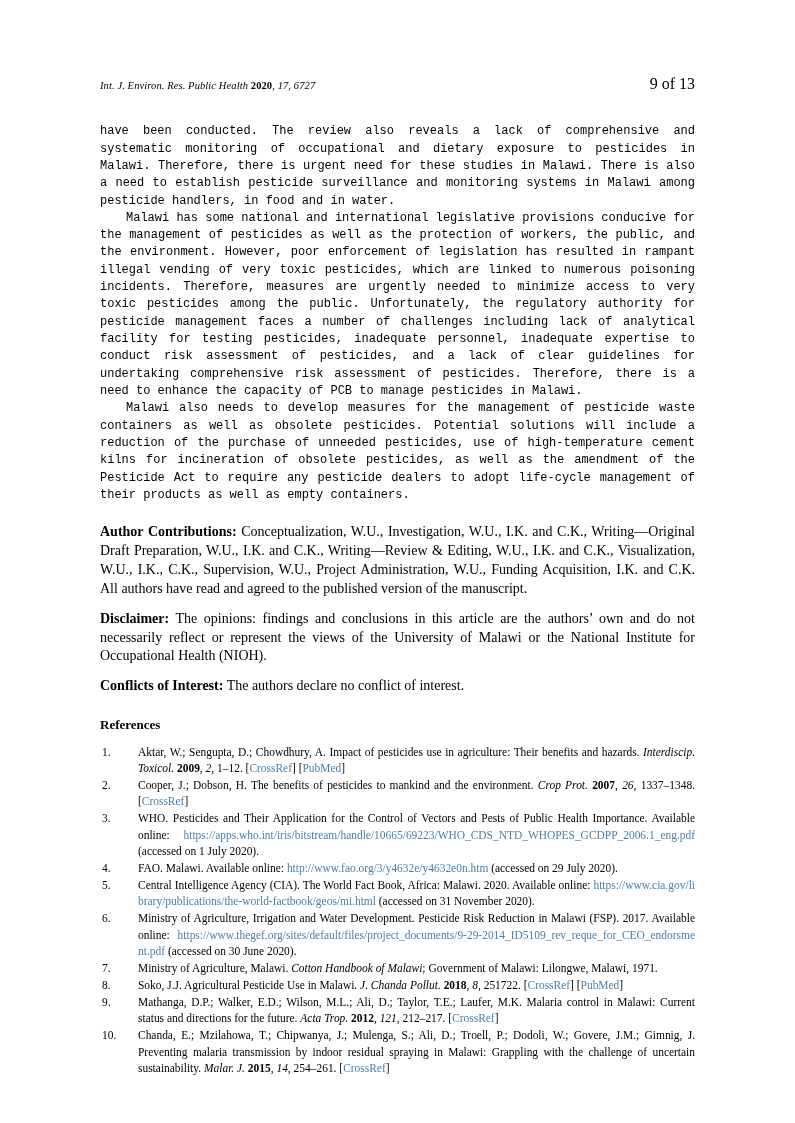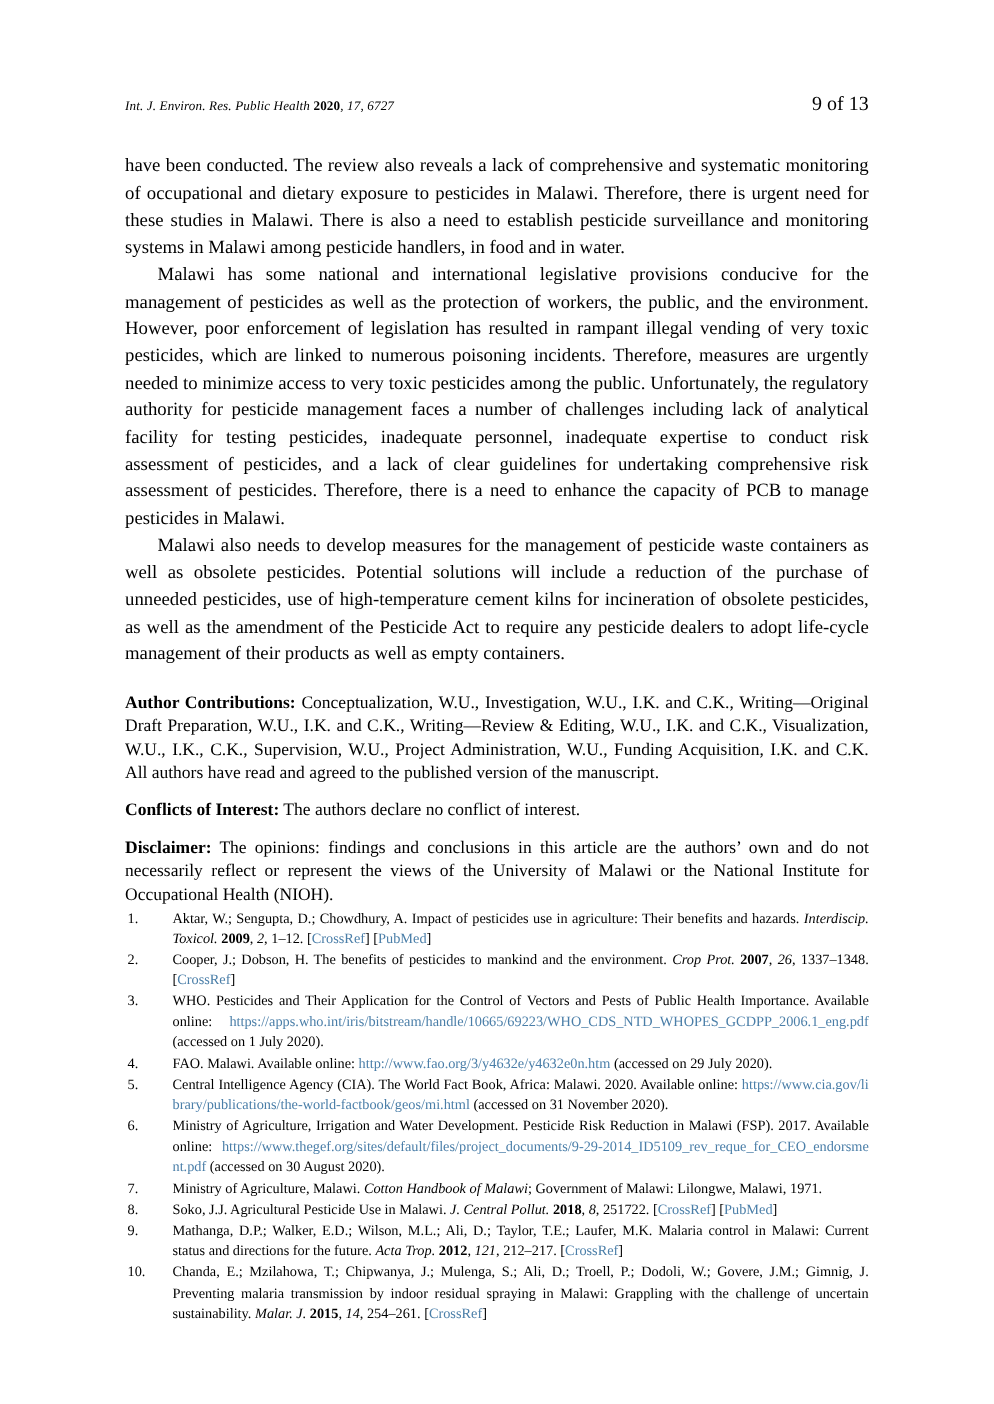--- a/index.html
+++ b/index.html
@@ -49,27 +49,28 @@
   .runhead-left i {
     font-style: italic;
   }
   .runhead-right {
     font-style: normal;
     font-size: 16px;
   }
 
   
   p.body {
-    font-size: 15px;
+    font-size: 12px;
     line-height: 1.445;
     text-align: justify;
     margin: 0;
     text-indent: 0;
     -webkit-hyphens: none;
     hyphens: none;
+    font-family: Liberation Mono, monospace;
   }
   p.body.indent {
     text-indent: 26px;
   }
 
   
   .backmatter {
     margin-top: 19px;
   }
   p.note {
@@ -142,36 +143,37 @@
       <p class="body indent">Malawi has some national and international legislative provisions conducive for the management of pesticides as well as the protection of workers, the public, and the environment. However, poor enforcement of legislation has resulted in rampant illegal vending of very toxic pesticides, which are linked to numerous poisoning incidents. Therefore, measures are urgently needed to minimize access to very toxic pesticides among the public. Unfortunately, the regulatory authority for pesticide management faces a number of challenges including lack of analytical facility for testing pesticides, inadequate personnel, inadequate expertise to conduct risk assessment of pesticides, and a lack of clear guidelines for undertaking comprehensive risk assessment of pesticides. Therefore, there is a need to enhance the capacity of PCB to manage pesticides in Malawi.</p>
       <p class="body indent">Malawi also needs to develop measures for the management of pesticide waste containers as well as obsolete pesticides. Potential solutions will include a reduction of the purchase of unneeded pesticides, use of high-temperature cement kilns for incineration of obsolete pesticides, as well as the amendment of the Pesticide Act to require any pesticide dealers to adopt life-cycle management of their products as well as empty containers.</p>
     </div>
 
     <div class="backmatter">
       <p class="note">
         <span class="lbl">Author Contributions:</span>
         <span>Conceptualization, W.U., Investigation, W.U., I.K. and C.K., Writing—Original Draft Preparation, W.U., I.K. and C.K., Writing—Review &amp; Editing, W.U., I.K. and C.K., Visualization, W.U., I.K., C.K., Supervision, W.U., Project Administration, W.U., Funding Acquisition, I.K. and C.K. All authors have read and agreed to the published version of the manuscript.</span>
       </p>
       <p class="note">
+        <span class="lbl">Disclaimer:</span>
+        <span>The opinions: findings and conclusions in this article are the authors’ own and do not necessarily reflect or represent the views of the University of Malawi or the National Institute for Occupational Health (NIOH).</span>
+      </p>
+      <p class="note">
         <span class="lbl">Conflicts of Interest:</span>
         <span>The authors declare no conflict of interest.</span>
       </p>
-      <p class="note">
-        <span class="lbl">Disclaimer:</span>
-        <span>The opinions: findings and conclusions in this article are the authors’ own and do not necessarily reflect or represent the views of the University of Malawi or the National Institute for Occupational Health (NIOH).</span>
-      </p>
     </div>
 
+    <h2 class="refhead">References</h2>
     <ol class="reflist" id="reflist">
         <li><span class="num">1.</span><span>Aktar, W.; Sengupta, D.; Chowdhury, A. Impact of pesticides use in agriculture: Their benefits and hazards. </span><span class="it">Interdiscip. Toxicol.</span><span> </span><span class="bd">2009</span><span>, </span><span class="it">2</span><span>, 1–12. [</span><a class="lnk" href="#">CrossRef</a><span>] [</span><a class="lnk" href="#">PubMed</a><span>]</span></li>
         <li><span class="num">2.</span><span>Cooper, J.; Dobson, H. The benefits of pesticides to mankind and the environment. </span><span class="it">Crop Prot.</span><span> </span><span class="bd">2007</span><span>, </span><span class="it">26</span><span>, 1337–1348. [</span><a class="lnk" href="#">CrossRef</a><span>]</span></li>
         <li><span class="num">3.</span><span>WHO. Pesticides and Their Application for the Control of Vectors and Pests of Public Health Importance. Available online: </span><a class="lnk urlbrk" href="#">https://apps.who.int/iris/bitstream/handle/10665/69223/WHO_CDS_NTD_WHOPES_GCDPP_2006.1_eng.pdf</a><span> (accessed on 1 July 2020).</span></li>
         <li><span class="num">4.</span><span>FAO. Malawi. Available online: </span><a class="lnk urlbrk" href="#">http://www.fao.org/3/y4632e/y4632e0n.htm</a><span> (accessed on 29 July 2020).</span></li>
         <li><span class="num">5.</span><span>Central Intelligence Agency (CIA). The World Fact Book, Africa: Malawi. 2020. Available online: </span><a class="lnk urlbrk" href="#">https://www.cia.gov/library/publications/the-world-factbook/geos/mi.html</a><span> (accessed on 31 November 2020).</span></li>
-        <li><span class="num">6.</span><span>Ministry of Agriculture, Irrigation and Water Development. Pesticide Risk Reduction in Malawi (FSP). 2017. Available online: </span><a class="lnk urlbrk" href="#">https://www.thegef.org/sites/default/files/project_documents/9-29-2014_ID5109_rev_reque_for_CEO_endorsment.pdf</a><span> (accessed on 30 August 2020).</span></li>
+        <li><span class="num">6.</span><span>Ministry of Agriculture, Irrigation and Water Development. Pesticide Risk Reduction in Malawi (FSP). 2017. Available online: </span><a class="lnk urlbrk" href="#">https://www.thegef.org/sites/default/files/project_documents/9-29-2014_ID5109_rev_reque_for_CEO_endorsment.pdf</a><span> (accessed on 30 June 2020).</span></li>
         <li><span class="num">7.</span><span>Ministry of Agriculture, Malawi. </span><span class="it">Cotton Handbook of Malawi</span><span>; Government of Malawi: Lilongwe, Malawi, 1971.</span></li>
-        <li><span class="num">8.</span><span>Soko, J.J. Agricultural Pesticide Use in Malawi. </span><span class="it">J. Central Pollut.</span><span> </span><span class="bd">2018</span><span>, </span><span class="it">8</span><span>, 251722. [</span><a class="lnk" href="#">CrossRef</a><span>] [</span><a class="lnk" href="#">PubMed</a><span>]</span></li>
+        <li><span class="num">8.</span><span>Soko, J.J. Agricultural Pesticide Use in Malawi. </span><span class="it">J. Chanda Pollut.</span><span> </span><span class="bd">2018</span><span>, </span><span class="it">8</span><span>, 251722. [</span><a class="lnk" href="#">CrossRef</a><span>] [</span><a class="lnk" href="#">PubMed</a><span>]</span></li>
         <li><span class="num">9.</span><span>Mathanga, D.P.; Walker, E.D.; Wilson, M.L.; Ali, D.; Taylor, T.E.; Laufer, M.K. Malaria control in Malawi: Current status and directions for the future. </span><span class="it">Acta Trop.</span><span> </span><span class="bd">2012</span><span>, </span><span class="it">121</span><span>, 212–217. [</span><a class="lnk" href="#">CrossRef</a><span>]</span></li>
         <li><span class="num">10.</span><span>Chanda, E.; Mzilahowa, T.; Chipwanya, J.; Mulenga, S.; Ali, D.; Troell, P.; Dodoli, W.; Govere, J.M.; Gimnig, J. Preventing malaria transmission by indoor residual spraying in Malawi: Grappling with the challenge of uncertain sustainability. </span><span class="it">Malar. J.</span><span> </span><span class="bd">2015</span><span>, </span><span class="it">14</span><span>, 254–261. [</span><a class="lnk" href="#">CrossRef</a><span>]</span></li>
       </ol>
 
   </div>
 </div>
 
 </body></html>

